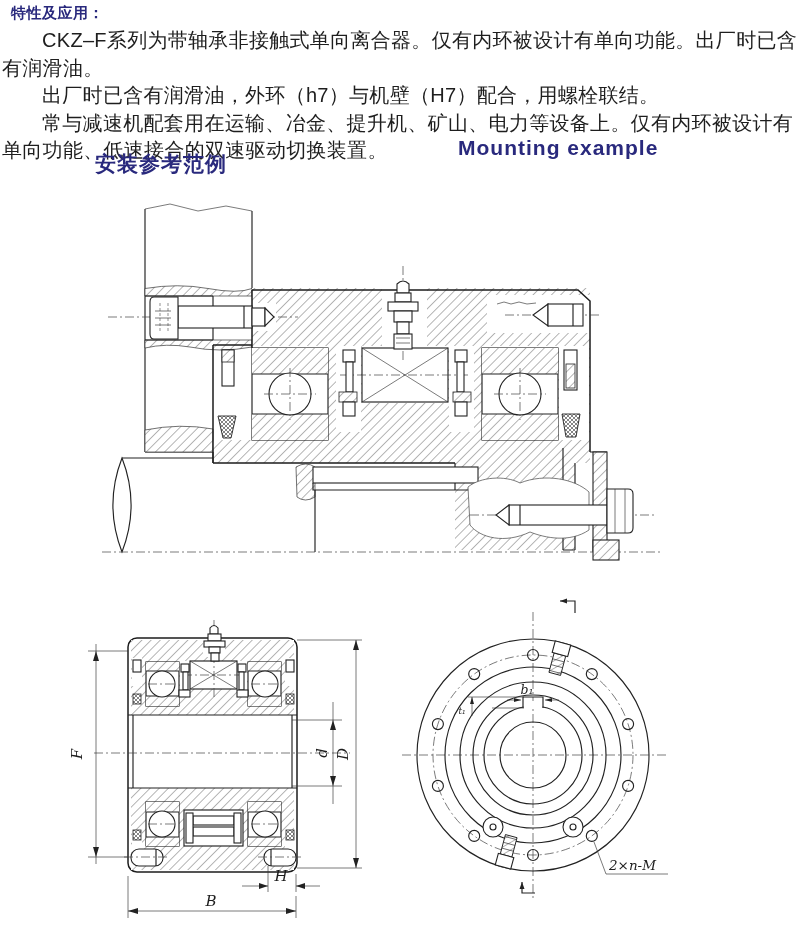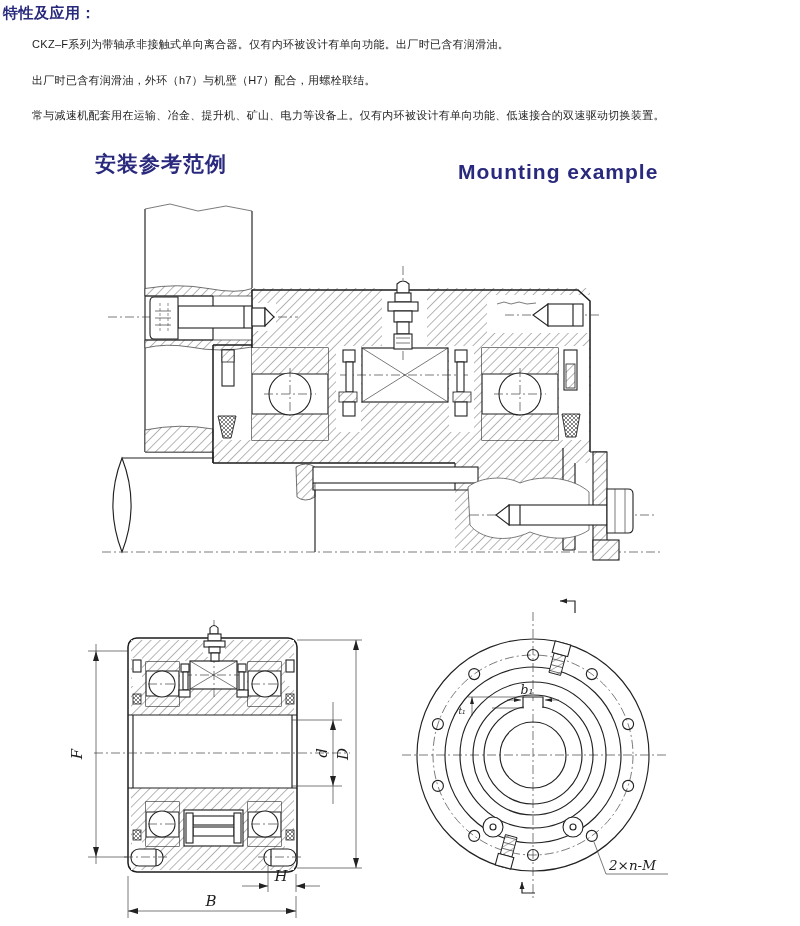--- a/index.html
+++ b/index.html
@@ -1,23 +1,23 @@
 <!DOCTYPE html>
 <html><head>
 <meta charset="utf-8">
 <style>
   html,body{margin:0;padding:0;background:#ffffff;}
   .page{position:relative;width:800px;height:926px;background:#ffffff;overflow:hidden;
         font-family:"Liberation Sans","DejaVu Sans",sans-serif;color:#1e1e1e;}
   .intro{position:absolute;left:0;top:0;width:800px;padding:4px 2px 0 2px;box-sizing:border-box;}
-  .intro h3{margin:0 0 4px 1px;font-size:15px;font-weight:bold;color:#29297d;letter-spacing:0.5px;}
-  .intro p{margin:8px;font-size:11px;line-height:27.5px;letter-spacing:0.3px;text-indent:2em;color:#1e1e1e;}
+  .intro h3{margin:0 0 4px 9px;font-size:15px;font-weight:bold;color:#29297d;letter-spacing:0.5px;}
+  .intro p{margin:0;font-size:20px;line-height:27.5px;letter-spacing:0.3px;text-indent:2em;color:#1e1e1e;}
   .titles span{position:absolute;font-weight:bold;color:#29297d;font-size:21px;letter-spacing:1px;text-align:right;}
   .title-zh{left:95px;top:150px;letter-spacing:3px;}
-  .title-en{left:458px;top:160px;letter-spacing:0.5px;}
+  .title-en{left:458px;top:136px;letter-spacing:0.5px;}
   svg.art{position:absolute;left:0;top:0;}
   svg .ln{stroke:#222;stroke-width:1.15;fill:none;}
   svg .lnb{stroke:#1c1c1c;stroke-width:1.5;fill:none;}
   svg .th{stroke:#333;stroke-width:0.65;fill:none;}
   svg .cl{stroke:#444;stroke-width:0.7;fill:none;stroke-dasharray:9 3 2 3;}
   svg .hid{stroke:#444;stroke-width:0.6;fill:none;stroke-dasharray:3 2;}
   svg .wh{fill:#ffffff;stroke:#222;stroke-width:1.1;}
   svg .whn{fill:#ffffff;stroke:none;}
   svg .ar{fill:#222;stroke:none;}
   svg text.dim{font-family:"DejaVu Serif","Liberation Serif",serif;font-style:italic;

